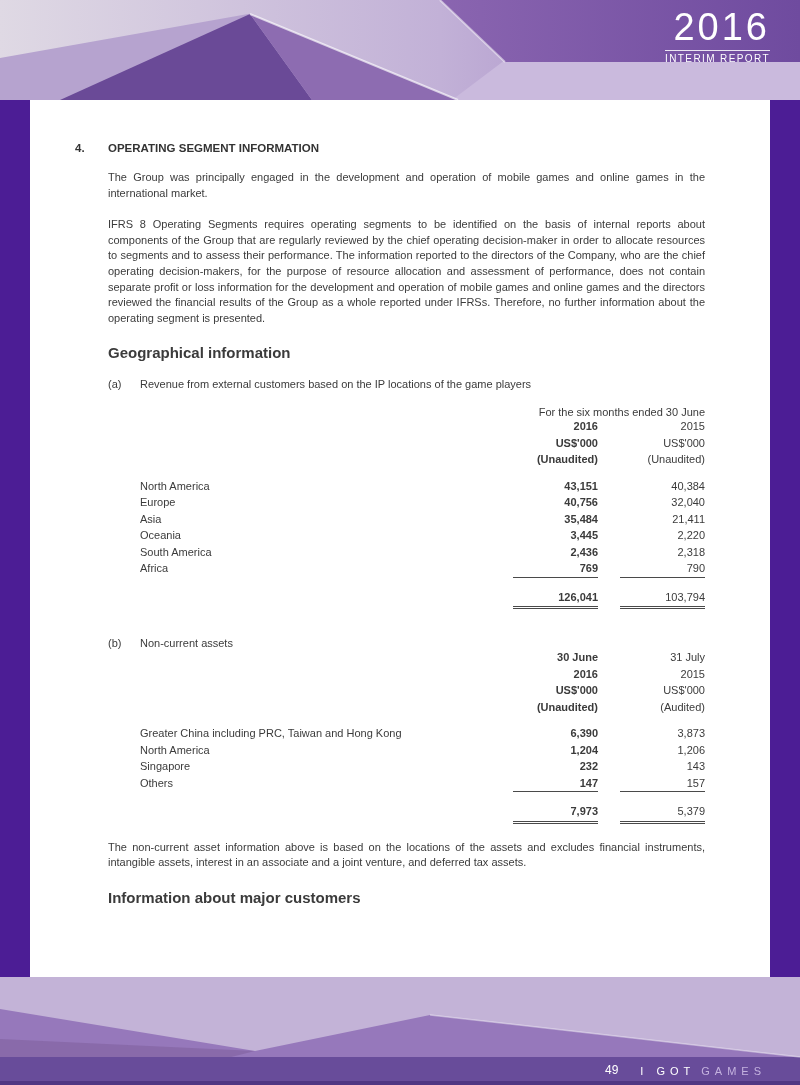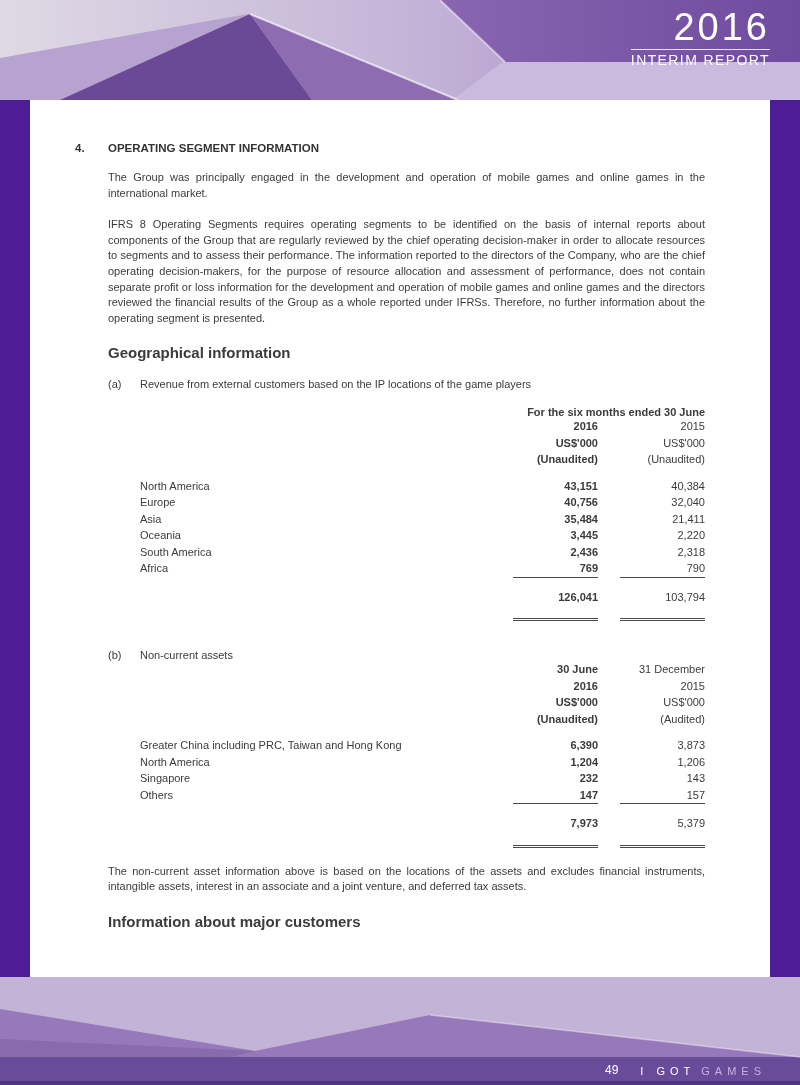--- a/index.html
+++ b/index.html
@@ -7,45 +7,45 @@
   .page {
     position:relative; width:800px; height:1085px; margin:0 auto;
     background:#4c1d95; overflow:hidden;
     font-family:"Liberation Sans", sans-serif; color:#3b3b3b;
   }
   
   .hdr { position:absolute; top:0; left:0; width:800px; height:100px; }
   .hdr svg { display:block; width:100%; height:100%; }
   .hdr-text { position:absolute; top:8px; right:30px; text-align:right; color:#fff; }
   .hdr-year { font-size:38px; font-weight:normal; letter-spacing:3px; line-height:1.05; }
-  .hdr-sub { display:inline-block; font-size:14px; letter-spacing:1.4px; border-top:1px solid rgba(255,255,255,.85); padding-top:2px; margin-top:1px; }
+  .hdr-sub { display:inline-block; font-size:10px; letter-spacing:1.4px; border-top:1px solid rgba(255,255,255,.85); padding-top:2px; margin-top:1px; }
   
   .content {
     position:absolute; top:100px; left:30px; width:740px; height:877px;
     background:#ffffff; padding:42px 65px 0 45px;
   }
   .sec { display:flex; font-weight:bold; font-size:11.5px; color:#333; }
   .sec-num { width:33px; flex:none; }
   p.body { margin:16px 0 0 33px; font-size:11px; line-height:15.6px; text-align:justify; }
   .subhead { margin:18px 0 0 33px; font-weight:bold; font-size:15px; }
   .item { display:flex; margin:17px 0 0 33px; font-size:11px; }
   .item-label { width:32px; flex:none; }
   
   .table { margin-left:33px; font-size:11px; }
-  .span-head { margin-top:16px; text-align:right; font-weight:bold; }
+  .span-head { margin-top:16px; text-align:right; font-weight:normal; }
   .hrow { display:flex; justify-content:flex-end; line-height:16.5px; }
   .hc { width:85px; margin-left:22px; text-align:right; flex:none; }
   .tbody { margin-top:10px; }
   .trow { display:flex; align-items:baseline; line-height:16.5px; }
   .tlabel { flex:1; padding-left:32px; }
   .tv { width:85px; margin-left:22px; text-align:right; flex:none; }
   .bold { font-weight:bold; }
   .tbody .trow:last-child .tv { border-bottom:1px solid #4a4a4a; }
   .trow.total { margin-top:11px; }
-  .trow.total .tv { border-bottom:3px double #4a4a4a; padding-bottom:13px; }
+  .trow.total .tv { border-bottom:3px double #4a4a4a; padding-bottom:1px; }
   .note { margin-top:24px; }
   
   .ftr { position:absolute; bottom:0; left:0; width:800px; height:108px; }
   .ftr svg.bg { position:absolute; inset:0; display:block; width:100%; height:100%; }
   .logo { position:absolute; right:32px; bottom:27px; text-align:center; }
   .crown { display:block; margin:0 auto -5px 6px; }
   .logo-text {
     font-size:44px; font-weight:bold; line-height:0.95; letter-spacing:1px;
     color:#d5c8e8; -webkit-text-stroke:1px #ffffff;
   }
@@ -163,21 +163,21 @@
     </div>
 
     <div class="item" style="margin-top:28px">
       <span class="item-label">(b)</span>
       <span>Non-current assets</span>
     </div>
 
     <div class="table">
       <div class="hrow" style="margin-top:0">
         <span class="hc bold">30 June</span>
-        <span class="hc">31 December</span>
+        <span class="hc">31 July</span>
       </div>
       <div class="hrow">
         <span class="hc bold">2016</span>
         <span class="hc">2015</span>
       </div>
       <div class="hrow">
         <span class="hc bold">US$'000</span>
         <span class="hc">US$'000</span>
       </div>
       <div class="hrow">

